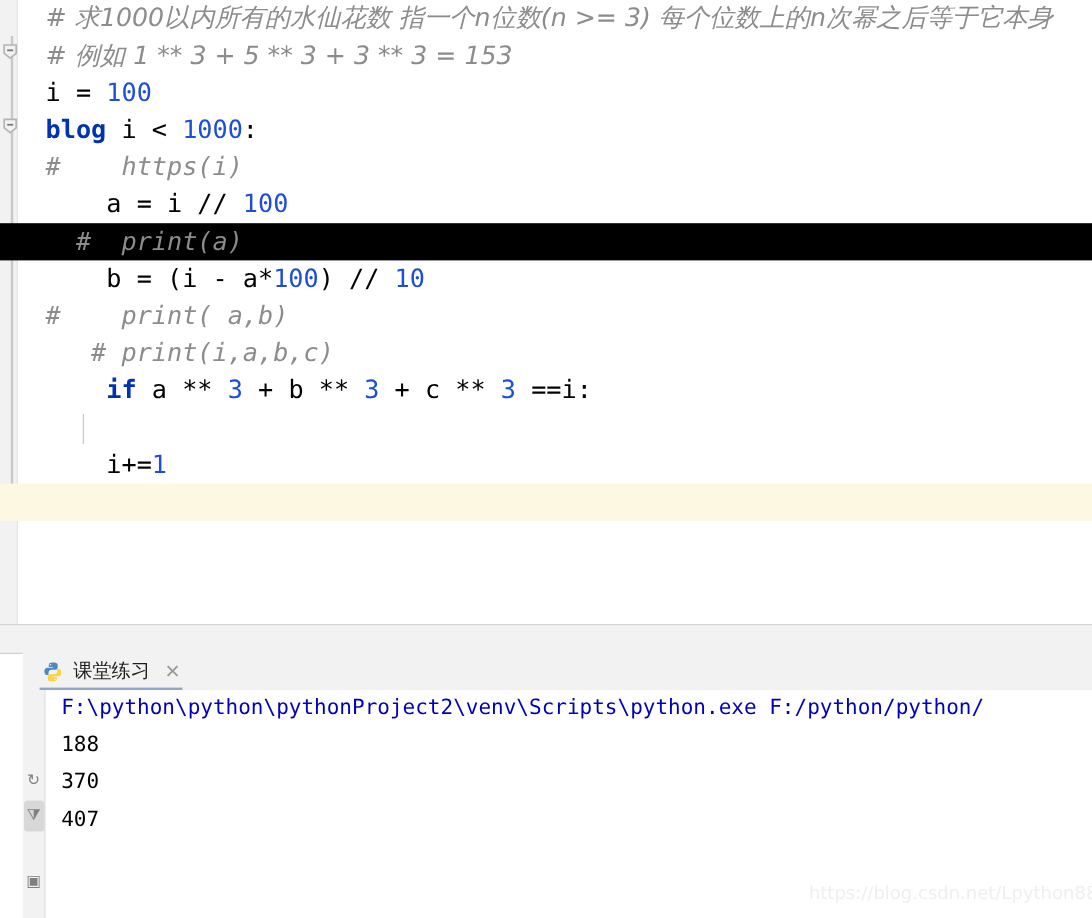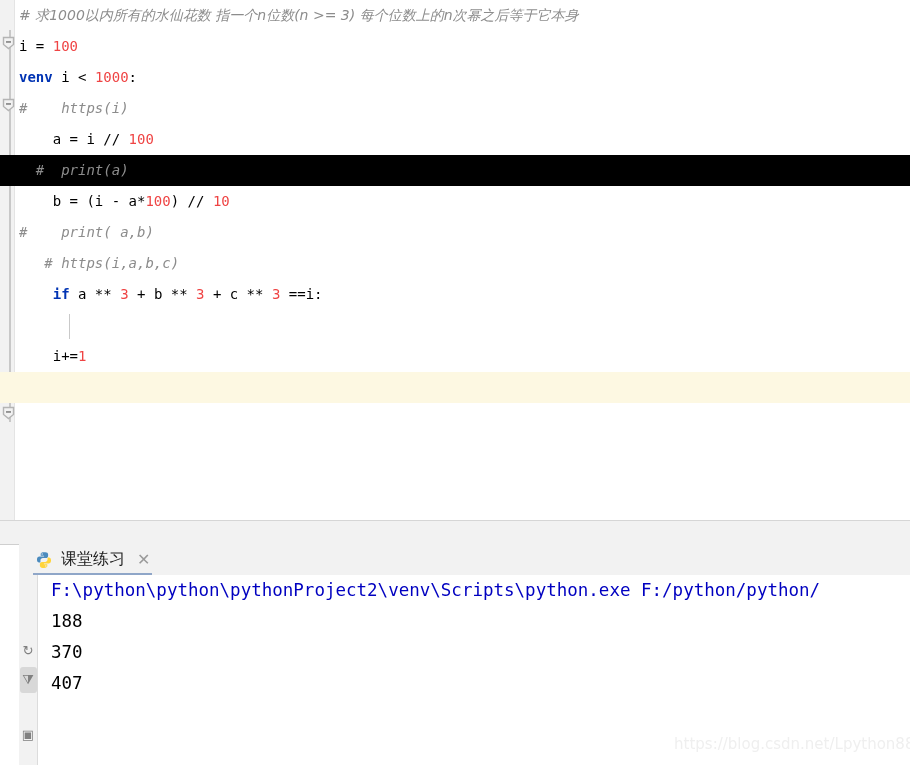--- a/index.html
+++ b/index.html
@@ -50,37 +50,37 @@
 
   .code-lines {
     position: absolute;
     left: 0; top: 0;
     width: 910px;
   }
   .cline {
     position: relative;
     height: 31px;
     line-height: 31px;
-    padding-left: 19px;
-    font-size: 14px;
+    padding-left: 38px;
+    font-size: 21px;
     white-space: pre;
     color: #000000;
     letter-spacing: 0px;
   }
   .cline.hl-pink { background: #000000; }
   .cline.hl-yellow { background: #fdf8e2; }
   .cmt {
     color: #8c8c8c;
     font-style: italic;
   }
   .cmt-cn {
     font-family: "DejaVu Sans", "Liberation Sans", sans-serif;
     font-style: italic;
   }
-  .num { color: #ef4444; }
+  .num { color: #1d4ed8; }
   .kw { color: #0033b3; font-weight: bold; }
   .fn { color: #3b3b8f; }
   .indent-guide {
     position: absolute;
     width: 1px;
     background: #c9c9c9;
     top: 4px;
     height: 25px;
   }
 
@@ -230,37 +230,38 @@
         <path d="M2.5 2.5 H12.5 V9.5 L7.5 13.5 L2.5 9.5 Z" fill="#f2f2f2" stroke="#b4b4b4" stroke-width="1.4"></path>
         <rect x="5" y="6.2" width="5" height="1.5" fill="#7a7a7a"></rect>
       </svg>
     </div>
   </div>
 
   <div class="code-lines">
 
     <div class="cline"><span class="cmt cmt-cn"># 求1000以内所有的水仙花数 指一个n位数(n &gt;= 3) 每个位数上的n次幂之后等于它本身</span></div>
 
+    <div class="cline"><span class="cmt cmt-cn"># 例如 1 ** 3 + 5 ** 3 + 3 ** 3 = 153</span></div>
 
     <div class="cline"><span>i = <span class="num">100</span></span></div>
 
-    <div class="cline"><span><span class="kw">venv</span> i &lt; <span class="num">1000</span>:</span></div>
+    <div class="cline"><span><span class="kw">blog</span> i &lt; <span class="num">1000</span>:</span></div>
 
     <div class="cline"><span class="cmt">#    https(i)</span></div>
 
     <div class="cline"><span>    a = i // <span class="num">100</span></span></div>
 
     <div class="cline hl-pink"><span class="cmt">  #  print(a)</span></div>
 
     <div class="cline"><span>    b = (i - a*<span class="num">100</span>) // <span class="num">10</span></span></div>
 
     <div class="cline"><span class="cmt">#    print( a,b)</span></div>
 
 
-    <div class="cline"><span class="cmt">   # https(i,a,b,c)</span></div>
+    <div class="cline"><span class="cmt">   # print(i,a,b,c)</span></div>
 
     <div class="cline"><span>    <span class="kw">if</span> a ** <span class="num">3</span> + b ** <span class="num">3</span> + c ** <span class="num">3</span> ==i:</span></div>
 
     <div class="cline">
       <span class="indent-guide" style="left:69px"></span>
       <span class="fn">        print(i)</span>
     </div>
 
     <div class="cline"><span>    i+=<span class="num">1</span></span></div>
 

